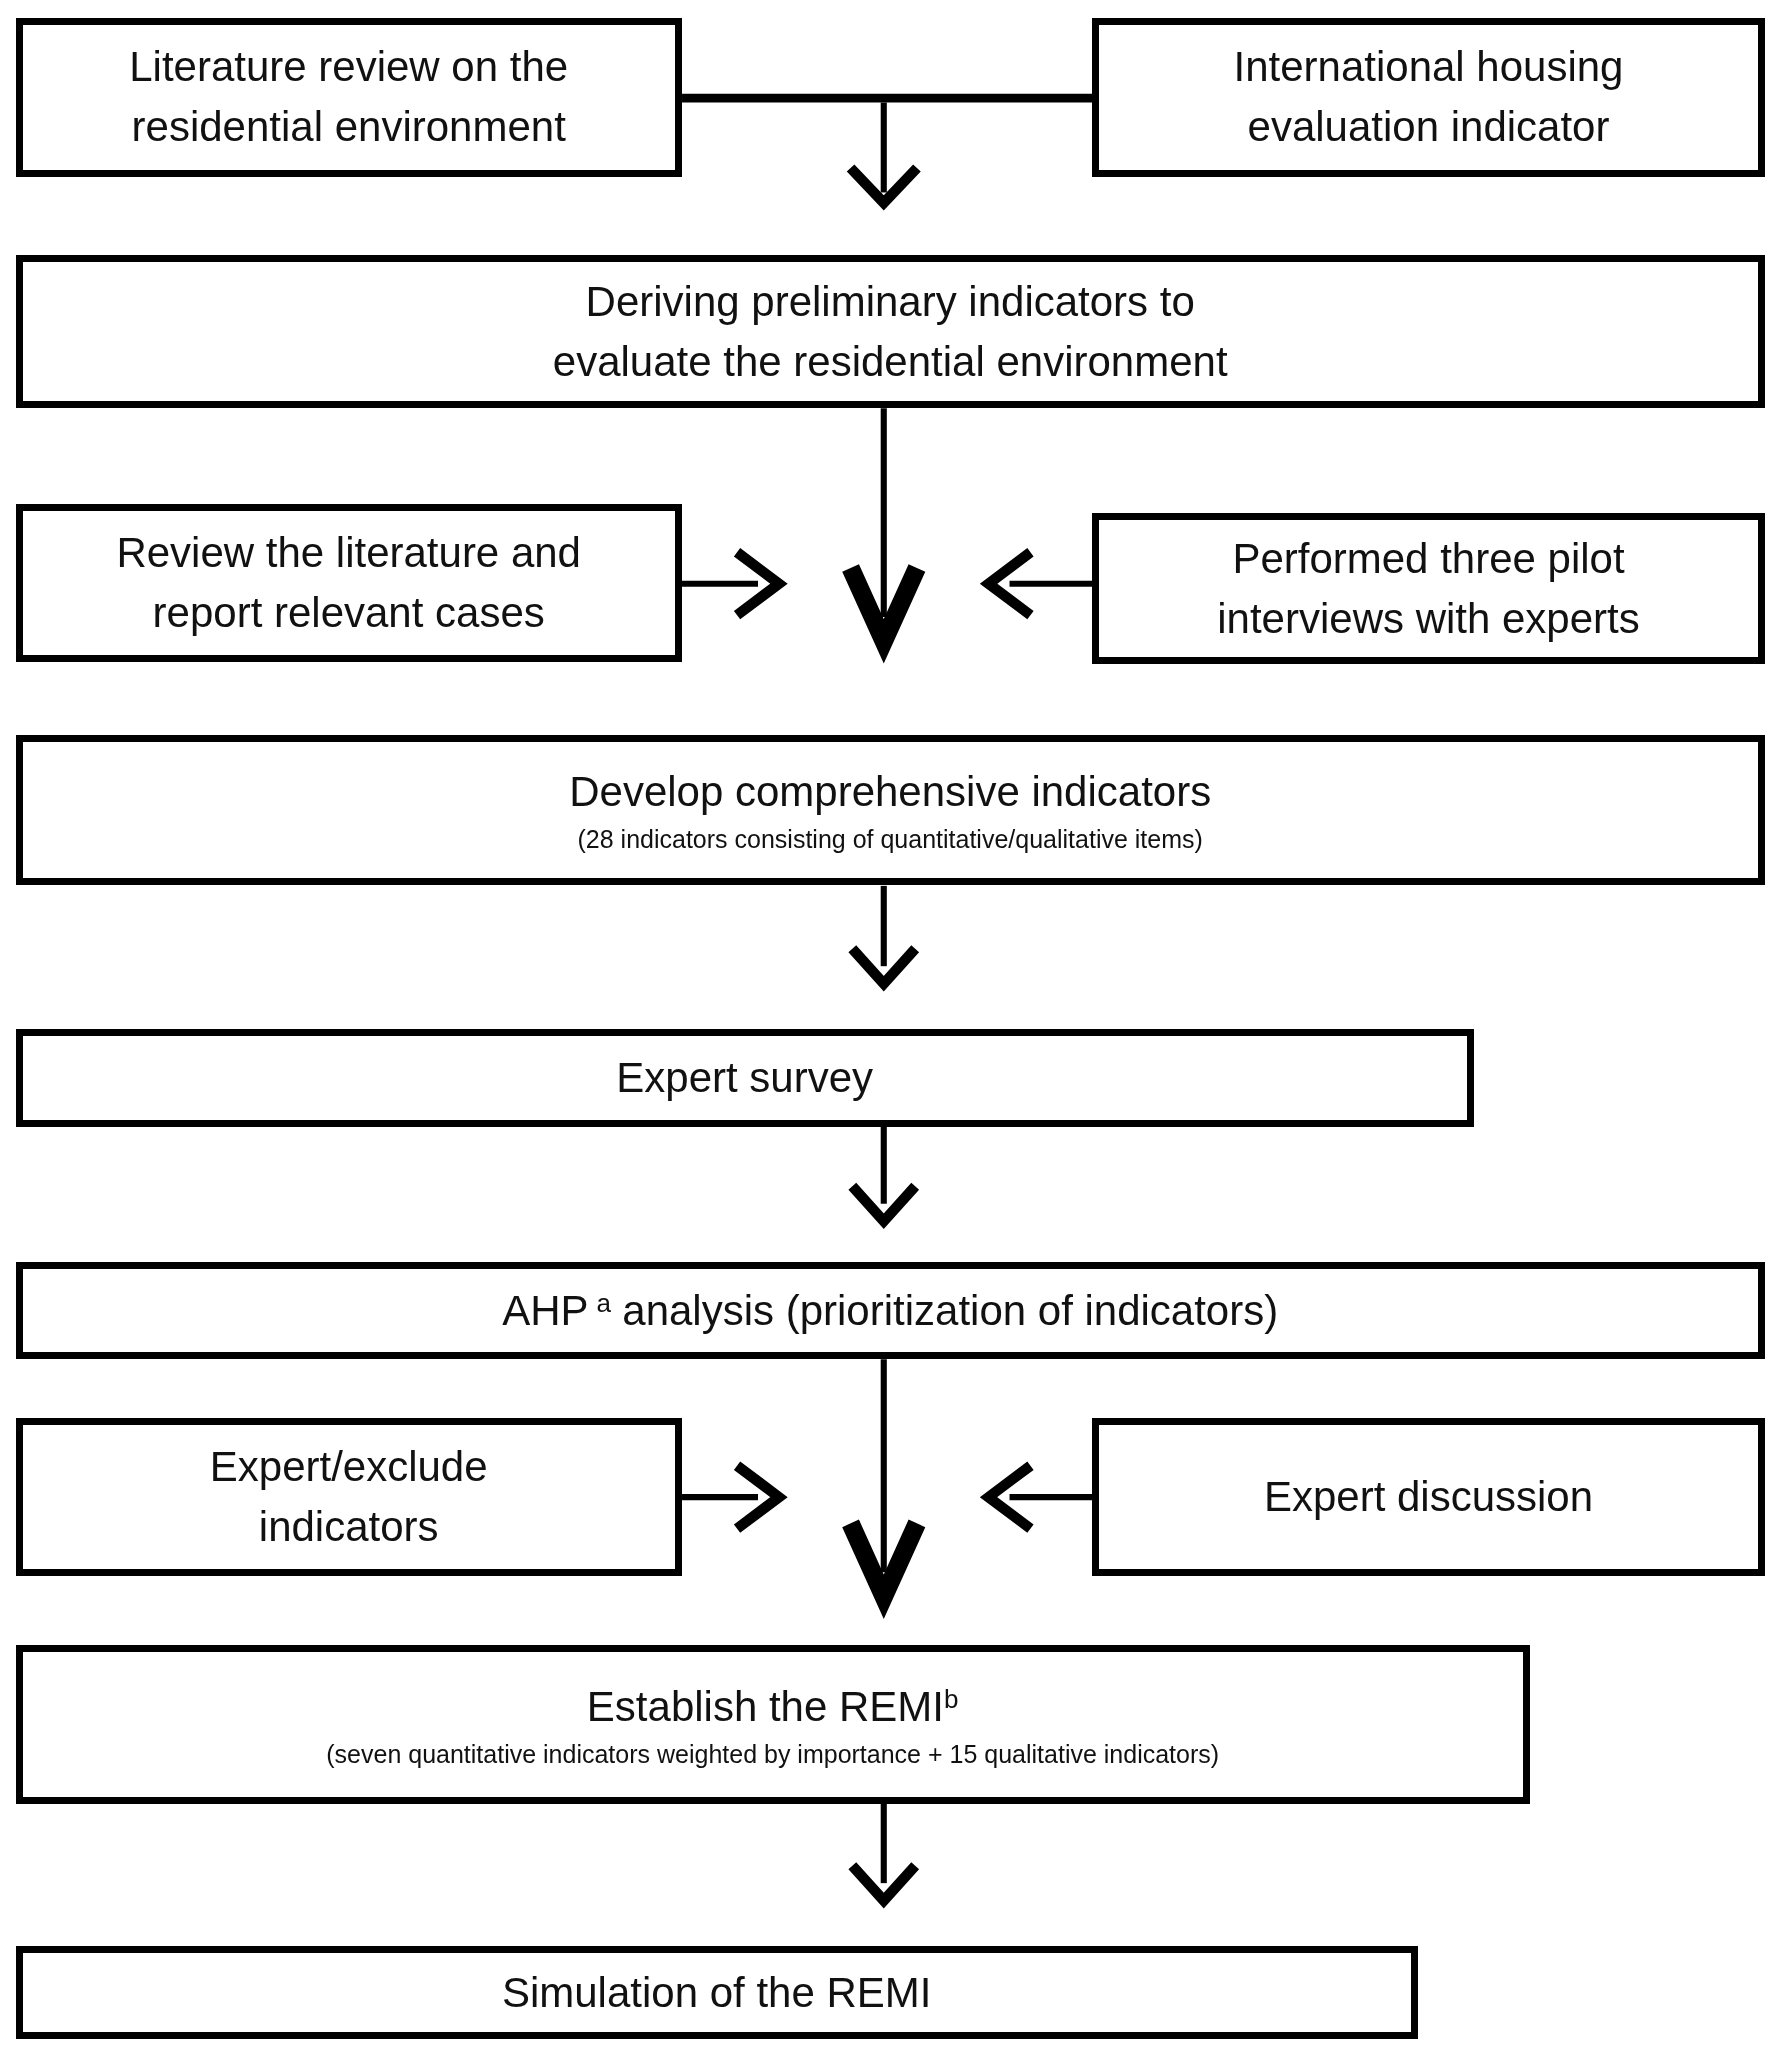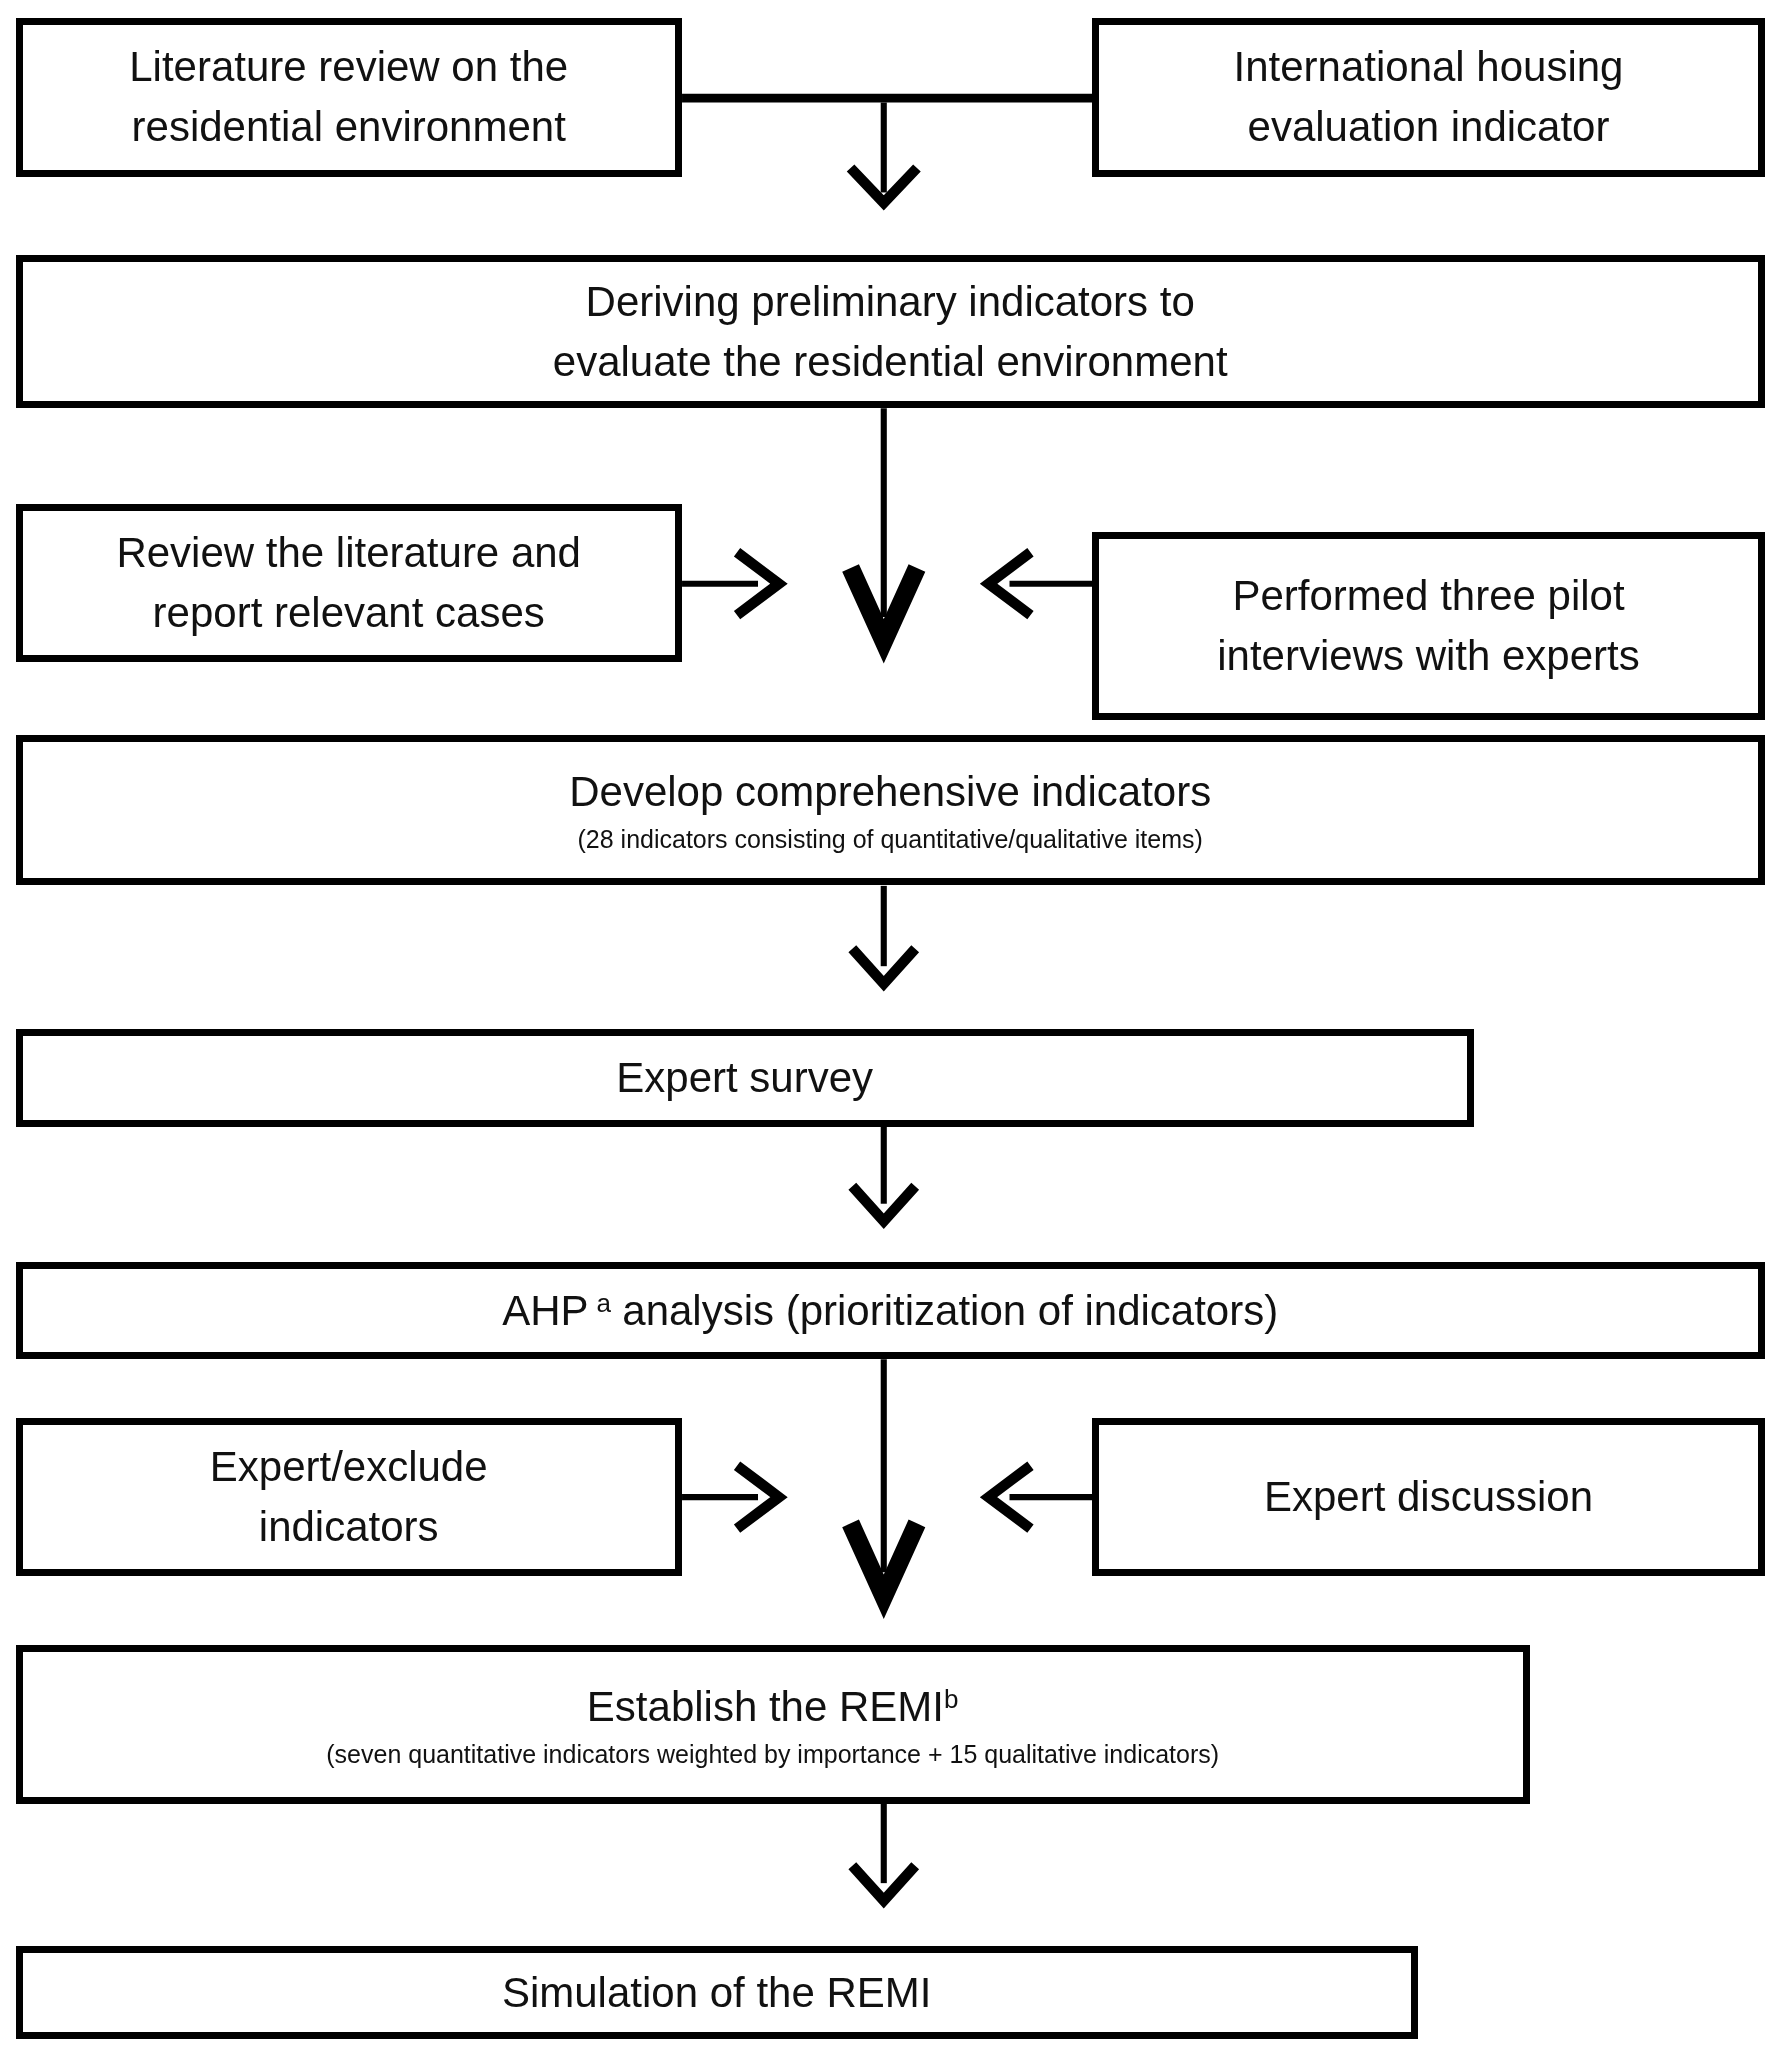--- a/index.html
+++ b/index.html
@@ -39,21 +39,21 @@
     vertical-align: baseline;
     line-height: 0;
   }
   sup.sup-spaced { margin-left: 7.9px; margin-right: 11.4px; }
 
   
   .pos-lit  { left: 15.7px;   top: 17.5px;   width: 666px;  height: 159px; }
   .pos-intl { left: 1092px; top: 17.5px;   width: 673px;  height: 159px; }
   .pos-prelim { left: 15.7px; top: 255px;  width: 1749px; height: 153px; }
   .pos-review { left: 15.7px; top: 504px;  width: 666px;  height: 158px; }
-  .pos-pilot  { left: 1092px; top: 532px; width: 673px; height: 188px; }
+  .pos-pilot  { left: 1092px; top: 513px; width: 673px; height: 151px; }
   .pos-develop { left: 15.7px; top: 735px; width: 1749px; height: 150px; }
   .pos-survey  { left: 15.7px; top: 1029px; width: 1458px; height: 98px; }
   .pos-ahp     { left: 15.7px; top: 1262px; width: 1749px; height: 97px; }
   .pos-include { left: 15.7px; top: 1418px; width: 666px;  height: 158px; }
   .pos-discuss { left: 1092px; top: 1418px; width: 673px; height: 158px; }
   .pos-remi    { left: 15.7px; top: 1645px; width: 1514px; height: 159px; }
   .pos-sim     { left: 15.7px; top: 1946px; width: 1402px; height: 93px; }
 </style>
 </head>
 <body>

